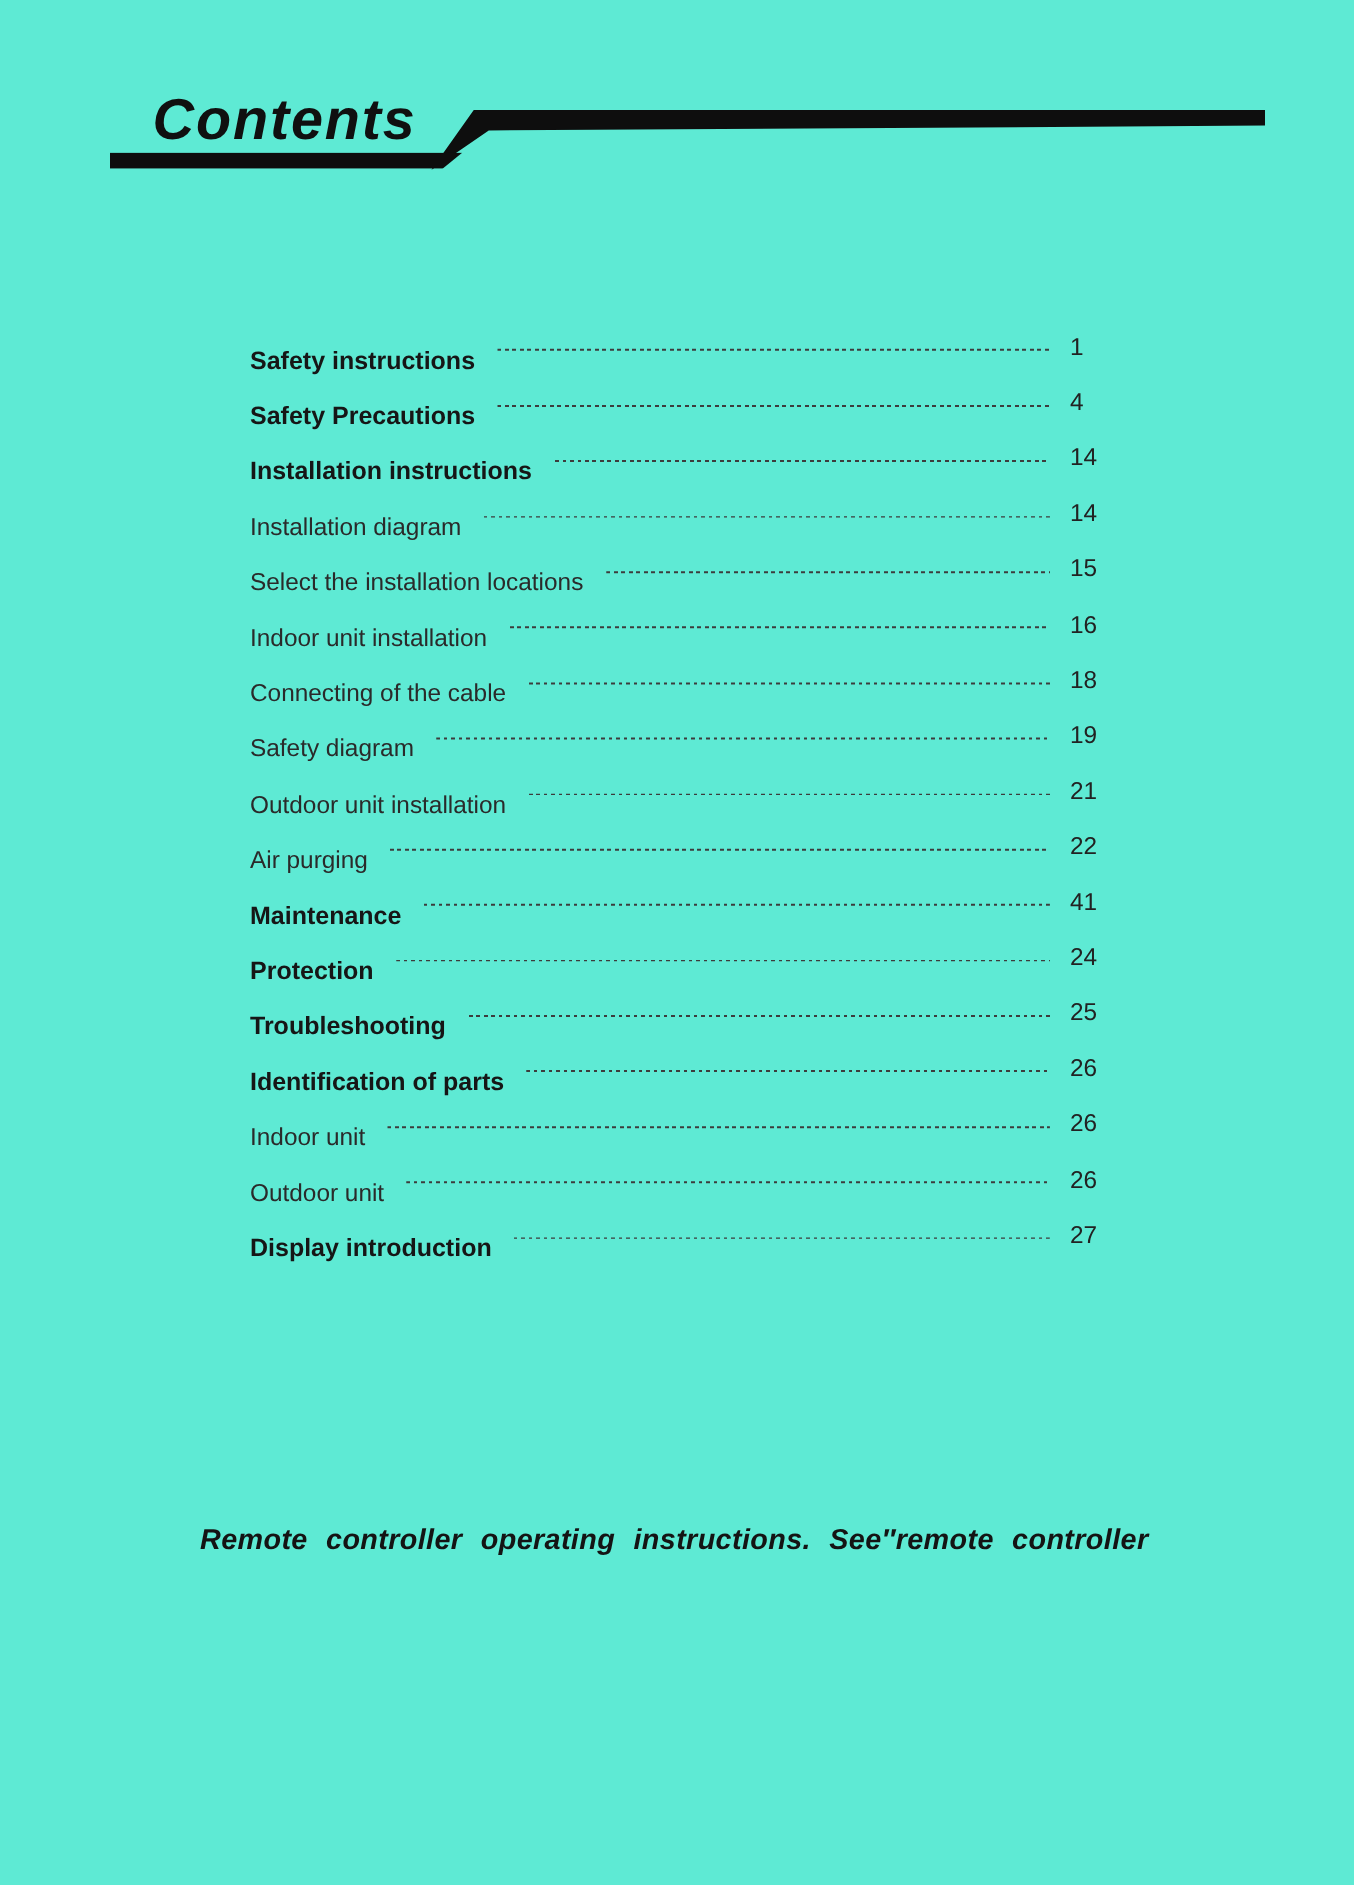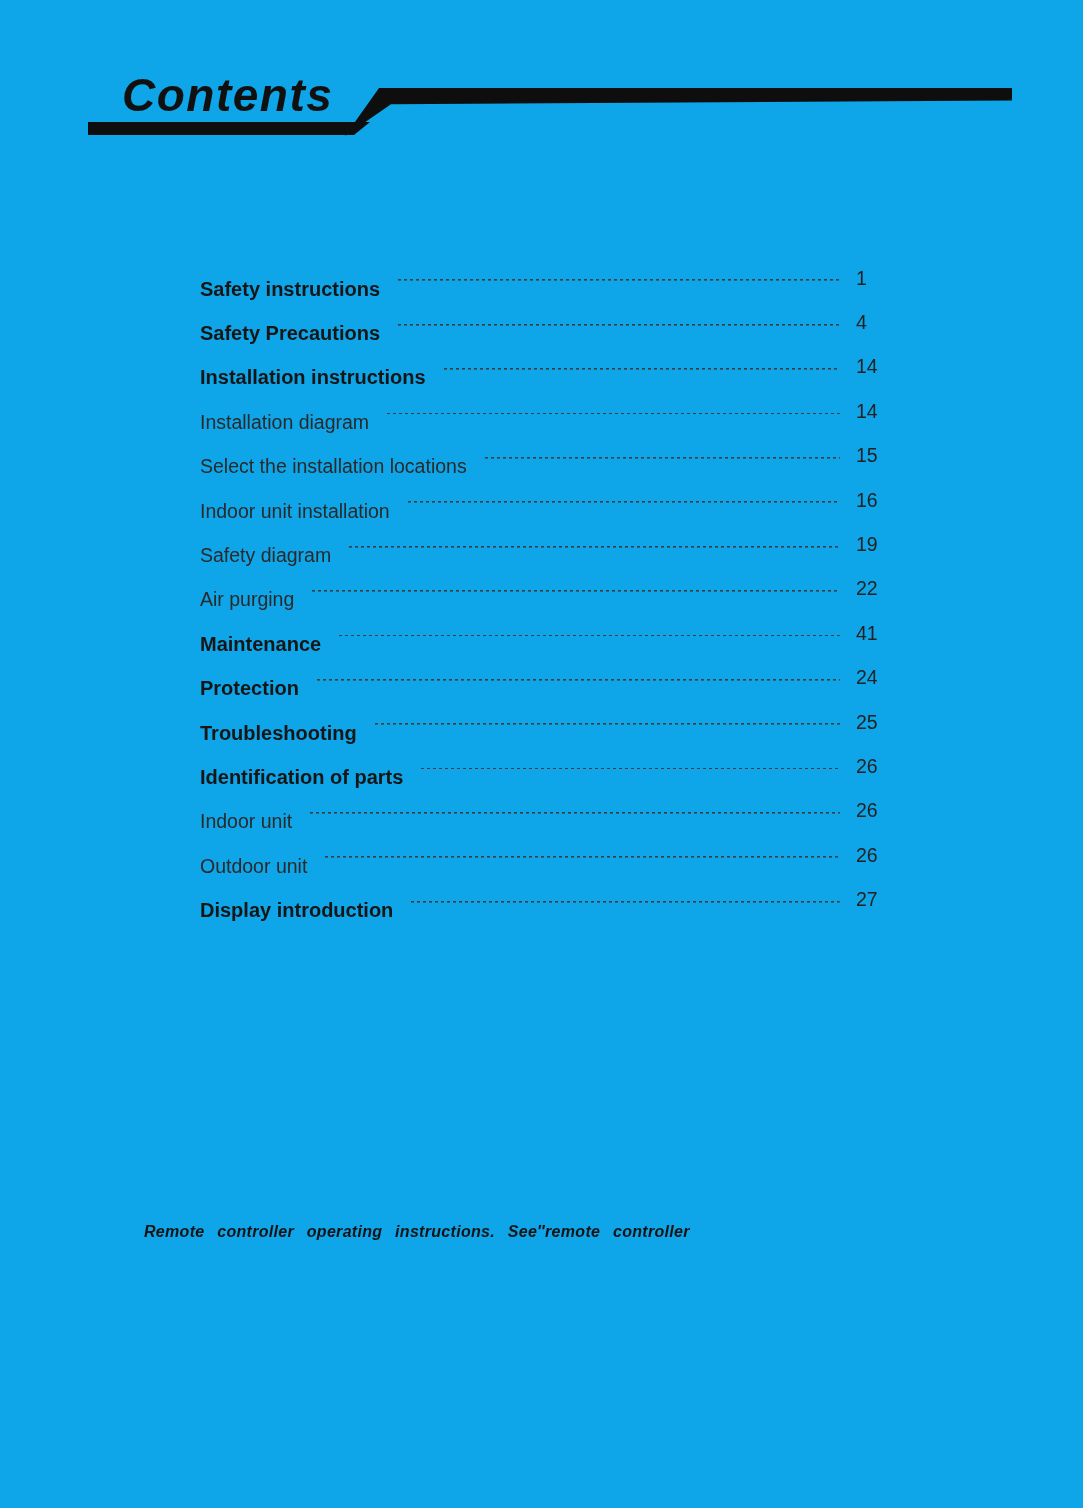--- a/index.html
+++ b/index.html
@@ -5,21 +5,21 @@
   * { margin: 0; padding: 0; box-sizing: border-box; }
   html, body { background: #e8e8e8; }
   body {
     font-family: "Liberation Sans", sans-serif;
     -webkit-font-smoothing: antialiased;
   }
   .page {
     position: relative;
     width: 1083px;
     height: 1508px;
-    background: #0ea5e9;
+    background: #5eead4;
     margin: 0 auto;
     overflow: hidden;
     color: #1c1c1c;
   }
 
   
   .header { position: absolute; top: 0; left: 0; width: 100%; height: 170px; }
   .page-title {
     position: absolute;
     left: 122px;
@@ -92,26 +92,26 @@
     width: 44px;
     font-size: 19.5px;
     color: #222222;
     text-align: left;
     flex: none;
   }
 
   
   .footer-note {
     position: absolute;
-    left: 144px;
+    left: 160px;
     top: 1214px;
     width: 780px;
     font-weight: bold;
     font-style: italic;
-    font-size: 16px;
+    font-size: 23px;
     line-height: 35px;
     color: #141414;
     letter-spacing: 0.3px;
   }
   .footer-line1 { word-spacing: 8px; white-space: nowrap; }
   .footer-line2 { word-spacing: 2px; }
 </style>
 </head>
 <body>
 
@@ -148,23 +148,33 @@
       <span class="toc-label">Select the installation locations</span>
       <span class="toc-leader"></span>
       <span class="toc-page">15</span>
     </div>
       <div class="toc-row">
       <span class="toc-label">Indoor unit installation</span>
       <span class="toc-leader"></span>
       <span class="toc-page">16</span>
     </div>
       <div class="toc-row">
+      <span class="toc-label">Connecting of the cable</span>
+      <span class="toc-leader"></span>
+      <span class="toc-page">18</span>
+    </div>
+      <div class="toc-row">
       <span class="toc-label">Safety diagram</span>
       <span class="toc-leader"></span>
       <span class="toc-page">19</span>
+    </div>
+      <div class="toc-row">
+      <span class="toc-label">Outdoor unit installation</span>
+      <span class="toc-leader"></span>
+      <span class="toc-page">21</span>
     </div>
       <div class="toc-row">
       <span class="toc-label">Air purging</span>
       <span class="toc-leader"></span>
       <span class="toc-page">22</span>
     </div>
       <div class="toc-row bold">
       <span class="toc-label">Maintenance</span>
       <span class="toc-leader"></span>
       <span class="toc-page">41</span>

